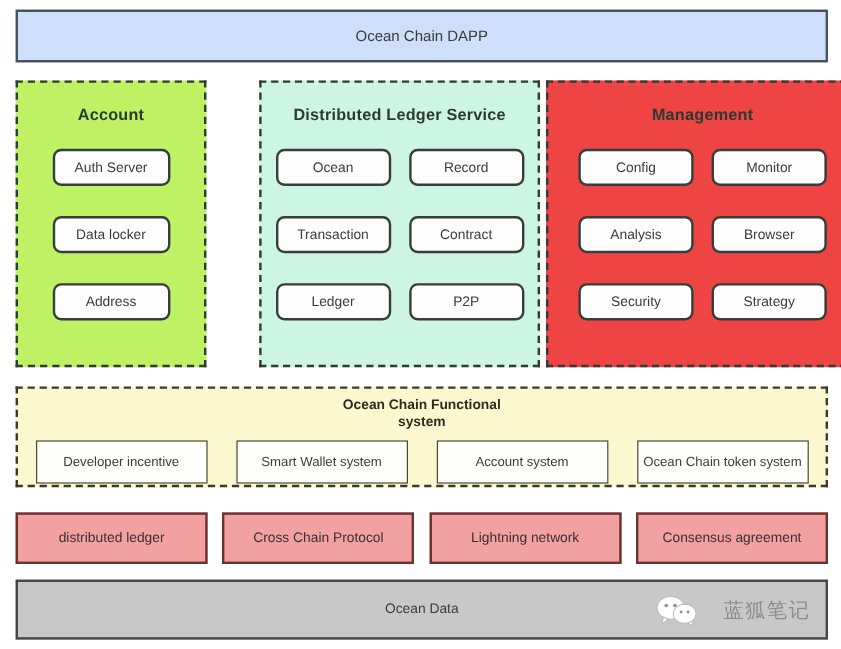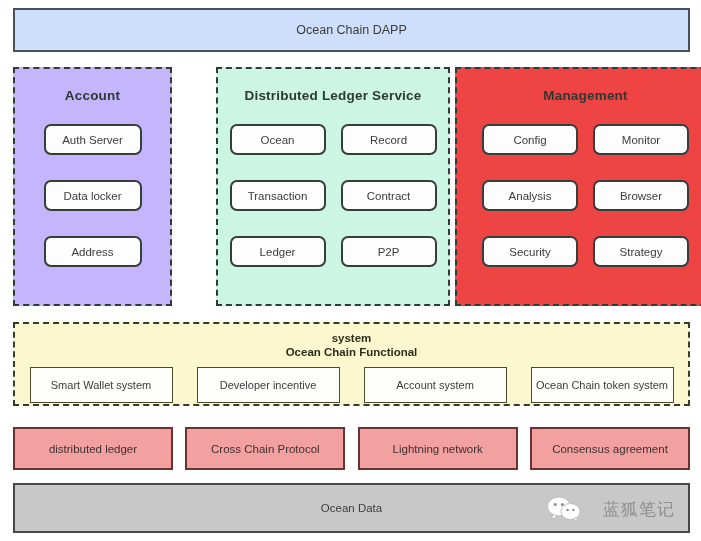--- a/index.html
+++ b/index.html
@@ -65,21 +65,21 @@
   }
   .panel-row {
     display: flex;
     justify-content: center;
     gap: 15px;
   }
 
   #panel-account {
     left: 13px;
     width: 159px;
-    background: #c4b5fd;
+    background: #bef264;
   }
   #panel-dls {
     left: 196px;
     width: 234px;
     background: #cdf5e3;
     margin-left: 20px;
   }
   #panel-mgmt {
     left: 455px;
     width: 261px;
@@ -261,26 +261,26 @@
       </div>
       <div class="panel-row">
         <div class="chip">Security</div>
         <div class="chip">Strategy</div>
       </div>
     </div>
   </div>
 
   <div id="functional">
     <div class="func-title">
+      <div>Ocean Chain Functional</div>
       <div>system</div>
-      <div>Ocean Chain Functional</div>
     </div>
     <div class="func-row">
+      <div class="func-box">Developer incentive</div>
       <div class="func-box">Smart Wallet system</div>
-      <div class="func-box">Developer incentive</div>
       <div class="func-box">Account system</div>
       <div class="func-box">Ocean Chain token system</div>
     </div>
   </div>
 
   <div id="protocol-row">
     <div class="protocol-box">distributed ledger</div>
     <div class="protocol-box">Cross Chain Protocol</div>
     <div class="protocol-box">Lightning network</div>
     <div class="protocol-box">Consensus agreement</div>

